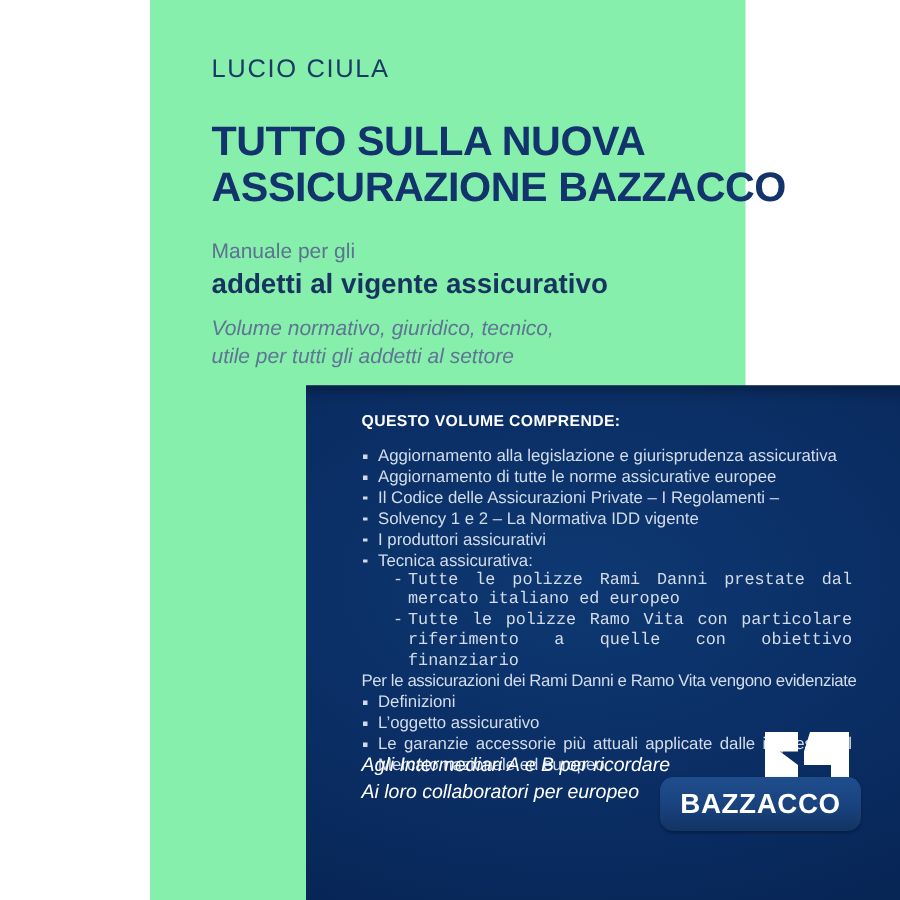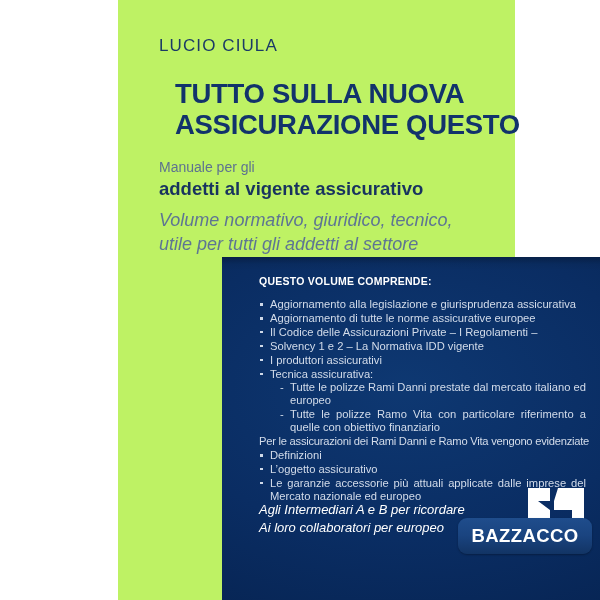--- a/index.html
+++ b/index.html
@@ -19,25 +19,25 @@
   #cover {
     position: relative;
     width: 600px;
     height: 600px;
     background: #ffffff;
   }
 
   
   .page {
     position: absolute;
-    left: 118px;
+    left: 100px;
     top: 0px;
     width: 397px;
     height: 600px;
-    background: #bef264;
+    background: #86efac;
   }
 
   
   .top-block {
     position: absolute;
     left: 41px;
     top: 36px;
     width: 345px;
   }
 
@@ -50,21 +50,21 @@
     margin: 0 0 22px 0;
     white-space: nowrap;
   }
 
   .title {
     font-size: 27.5px;
     font-weight: 700;
     color: #12336b;
     line-height: 1.13;
     letter-spacing: -0.3px;
-    margin: 16px;
+    margin: 0;
   }
   .title .t-line { display: block; white-space: nowrap; }
 
   .subtitle-wrap { margin-top: 19px; }
 
   .sub-light {
     font-size: 14px;
     font-weight: 400;
     color: #5d7290;
     line-height: 1.25;
@@ -75,21 +75,21 @@
     font-size: 18.5px;
     font-weight: 700;
     color: #18335f;
     line-height: 1.25;
     margin: 1px 0 0 0;
     white-space: nowrap;
   }
 
   .sub-italic {
     margin-top: 9px;
-    font-size: 18px;
+    font-size: 14px;
     font-style: italic;
     font-weight: 400;
     color: #5e7593;
     line-height: 1.33;
   }
   .sub-italic span { display: block; white-space: nowrap; }
 
   
   .panel {
     position: absolute;
@@ -156,20 +156,21 @@
     padding: 0;
   }
   ul.sublist > li {
     position: relative;
     padding-left: 11px;
     margin-left: 9px;
     font-size: 11.2px;
     line-height: 13.4px;
     color: #d3dcea;
     text-align: justify;
+    font-family: Liberation Mono, monospace;
   }
   ul.sublist > li::before {
     content: "-";
     position: absolute;
     left: 1px;
     top: 0;
     color: #cfd9e8;
   }
   li.justify { text-align: justify; }
 
@@ -236,21 +237,21 @@
 <div id="cover">
 
   <div class="page">
 
     <div class="top-block">
 
       <div class="author">LUCIO CIULA</div>
 
       <div class="title">
         <span class="t-line">TUTTO SULLA NUOVA</span>
-        <span class="t-line">ASSICURAZIONE QUESTO</span>
+        <span class="t-line">ASSICURAZIONE BAZZACCO</span>
       </div>
 
       <div class="subtitle-wrap">
         <div class="sub-light">Manuale per gli</div>
         <div class="sub-bold">addetti al vigente assicurativo</div>
       </div>
 
       <div class="sub-italic">
         <span>Volume normativo, giuridico, tecnico,</span>
         <span>utile per tutti gli addetti al settore</span>

